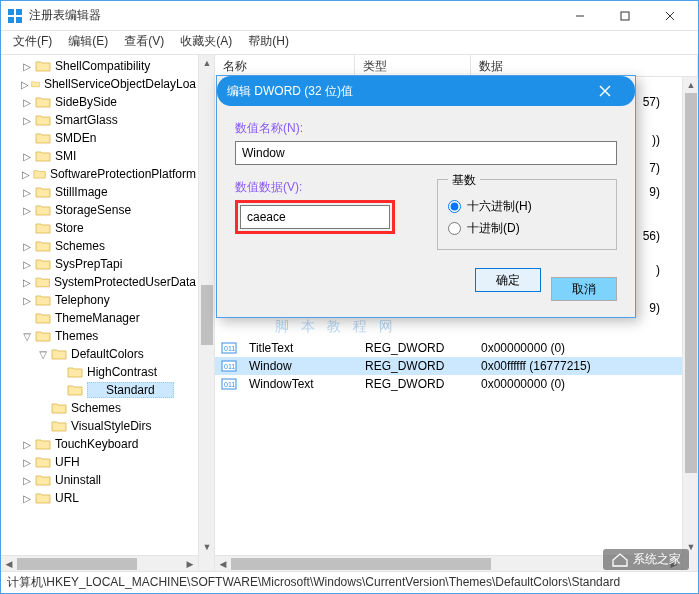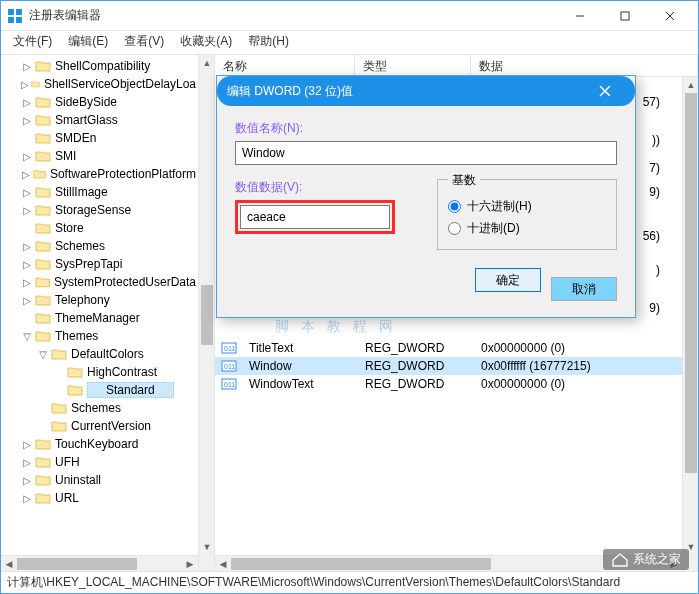--- a/index.html
+++ b/index.html
@@ -257,21 +257,21 @@
             <svg class="folder-icon" viewBox="0 0 16 14">
               <path d="M1 3 L1 12 L15 12 L15 4 L7 4 L6 3 Z" fill="#ffe9a6" stroke="#d9b44a" stroke-width="0.8"></path>
             </svg>
             <span class="label">Schemes</span>
           </div>
           <div class="tree-item" style="padding-left: 36px;">
             <span class="expander"></span>
             <svg class="folder-icon" viewBox="0 0 16 14">
               <path d="M1 3 L1 12 L15 12 L15 4 L7 4 L6 3 Z" fill="#ffe9a6" stroke="#d9b44a" stroke-width="0.8"></path>
             </svg>
-            <span class="label">CurrentVersion</span>
+            <span class="label">VisualStyleDirs</span>
           </div>
           <div class="tree-item" style="padding-left: 20px;">
             <span class="expander">▷</span>
             <svg class="folder-icon" viewBox="0 0 16 14">
               <path d="M1 3 L1 12 L15 12 L15 4 L7 4 L6 3 Z" fill="#ffe9a6" stroke="#d9b44a" stroke-width="0.8"></path>
             </svg>
             <span class="label">TouchKeyboard</span>
           </div>
           <div class="tree-item" style="padding-left: 20px;">
             <span class="expander">▷</span>

